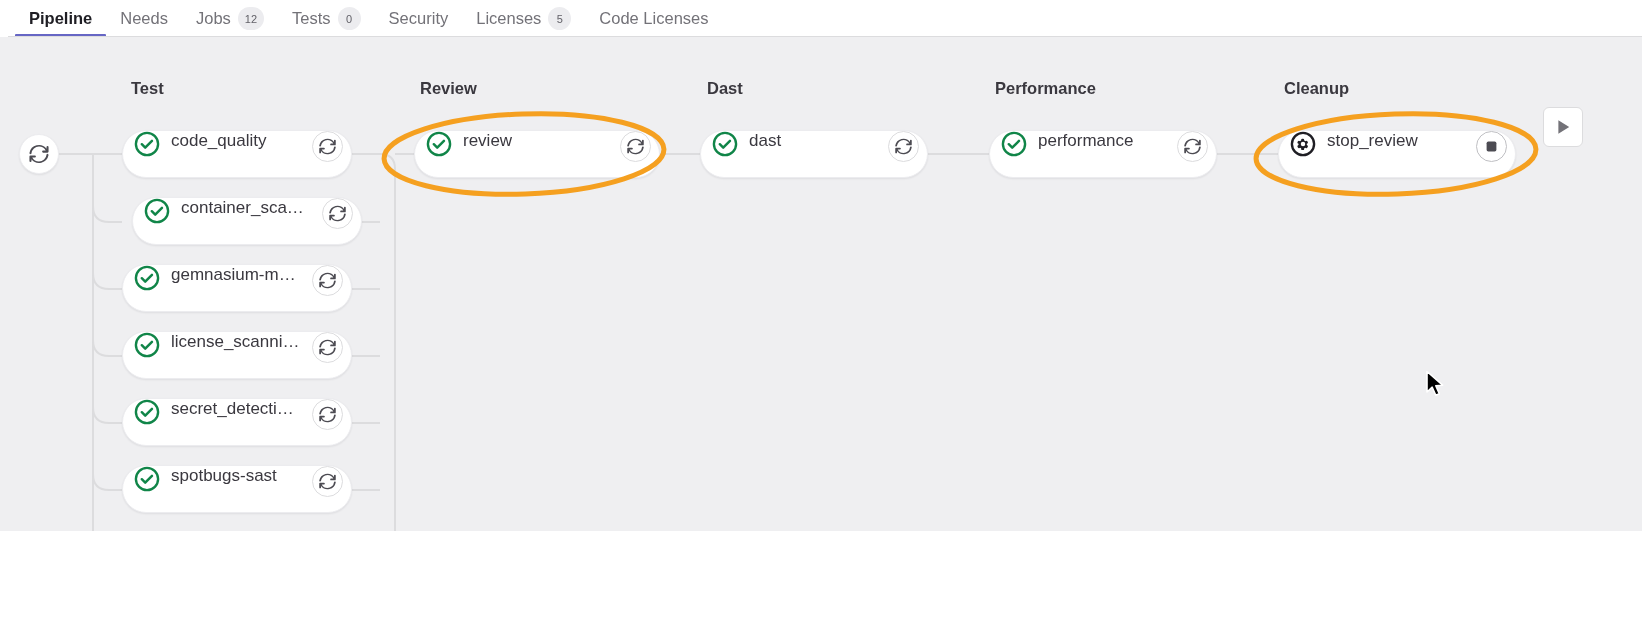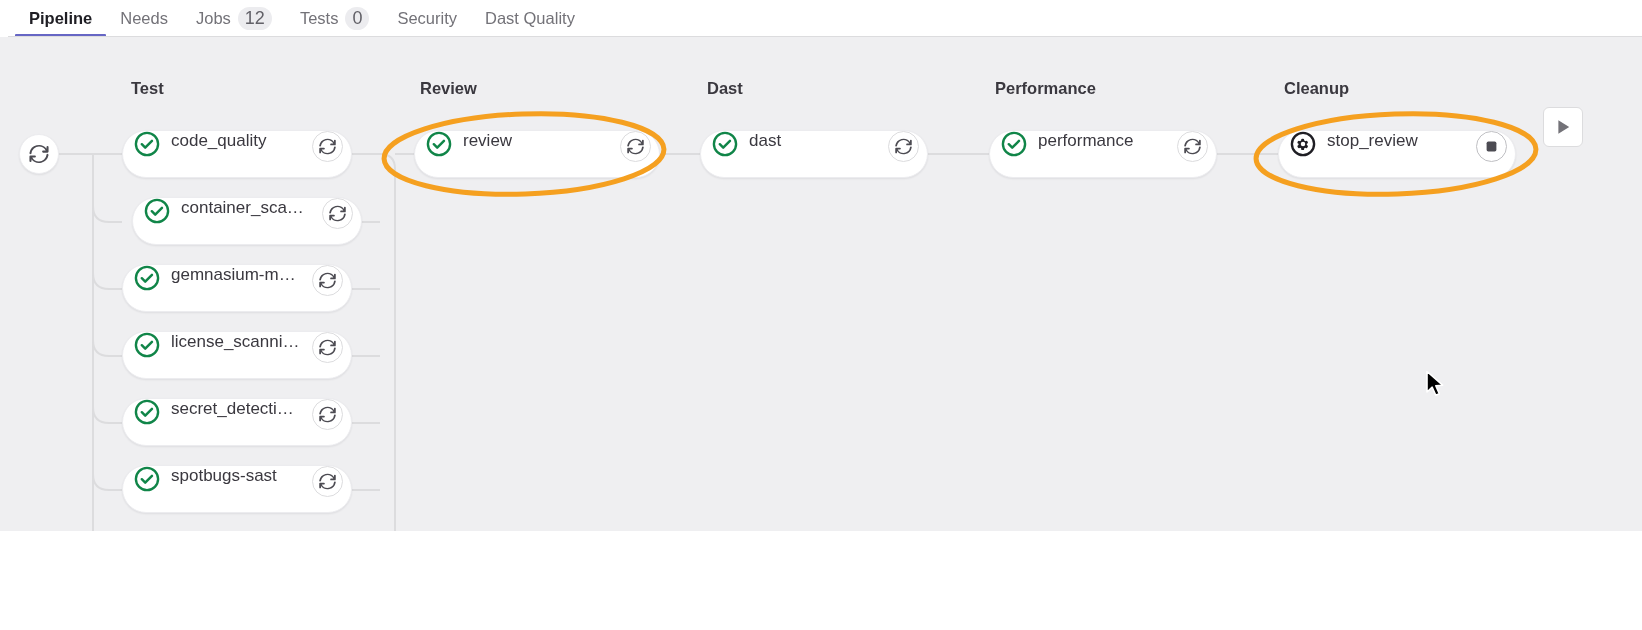--- a/index.html
+++ b/index.html
@@ -43,21 +43,21 @@
     background: #6666c4;
     border-radius: 1px;
   }
   .tab-badge {
     display: inline-flex; align-items: center; justify-content: center;
     min-width: 23px; height: 23px;
     padding: 0 7px;
     border-radius: 12px;
     background: #ececef;
     color: #626168;
-    font-size: 18px;
+    font-size: 11px;
     font-weight: normal;
   }
 
   
   .canvas {
     position: absolute; top: 37px; left: 0;
     width: 1642px; height: 494px;
     background: #efeff1;
     overflow: hidden;
   }
@@ -162,21 +162,25 @@
         <span class="tab-badge">12</span>
       </div>
       <div class="tab">
         <span>Tests</span>
         <span class="tab-badge">0</span>
       </div>
       <div class="tab">
         <span>Security</span>
       </div>
       <div class="tab">
-        <span>Dast Quality</span>
+        <span>Licenses</span>
+        <span class="tab-badge">5</span>
+      </div>
+      <div class="tab">
+        <span>Code Licenses</span>
       </div>
     </div>
 
   <div class="canvas">
 
     <svg class="connectors" viewBox="0 0 1642 585" width="1642" height="585" fill="none">
       <g stroke="#dcdcde" stroke-width="2" fill="none">
 
         <path d="M58 117 H93"></path>
 

